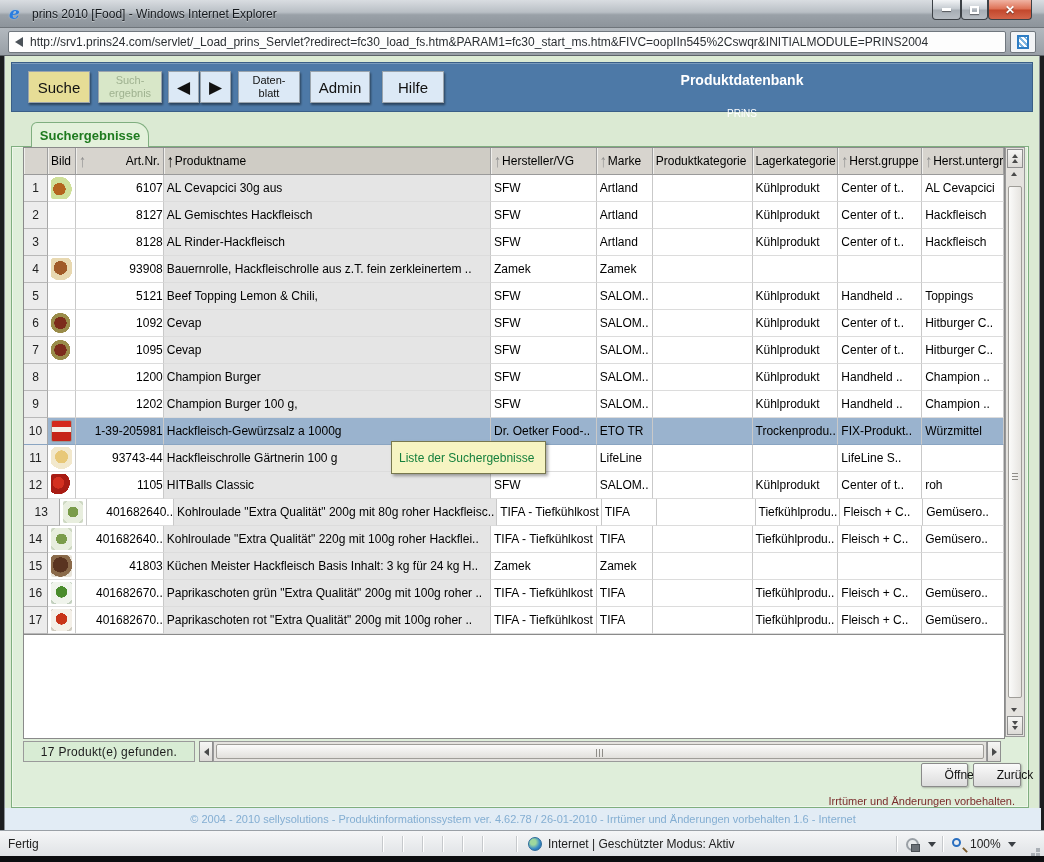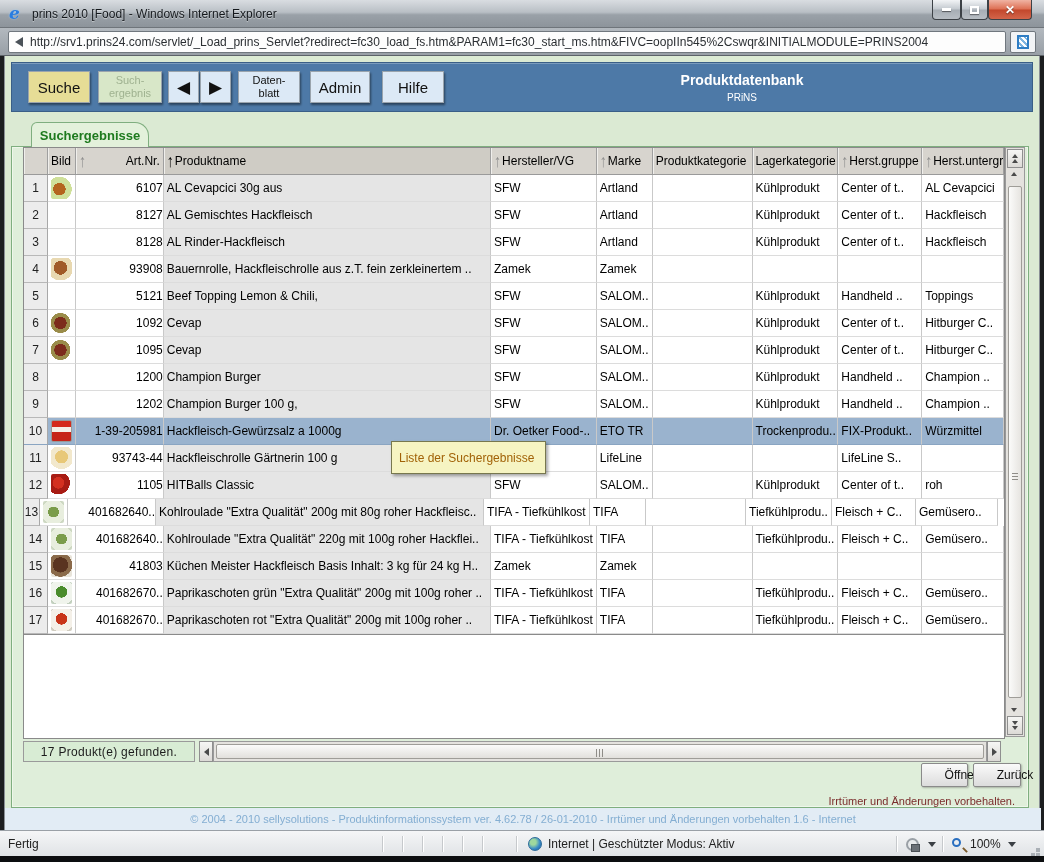--- a/index.html
+++ b/index.html
@@ -50,21 +50,21 @@
   .tbtn .two { font-size:11px; line-height:13px; }
   .btn-suche { left:16px; width:62px; background:#e6dd96; }
   .btn-ergebnis { left:86px; width:64px; background:#d8e7c8; color:#9fb290; }
   .btn-prev { left:156px; width:31px; background:#dce9f6; font-size:17px; }
   .btn-next { left:188px; width:31px; background:#dce9f6; font-size:17px; }
   .btn-blatt { left:226px; width:62px; background:#dce9f6; }
   .btn-admin { left:298px; width:60px; background:#dce9f6; }
   .btn-hilfe { left:370px; width:62px; background:#dce9f6; }
   .band-title { position:absolute; left:560px; top:9px; width:340px; text-align:center; color:#fff; }
   .band-title .t1 { font-size:14px; font-weight:bold; }
-  .band-title .t2 { font-size:10px; margin-top:4px; }
+  .band-title .t2 { font-size:10px; margin-top:20px; }
 
   
   #tab { position:absolute; left:26px; top:66px; width:118px; height:25px; background:#e3f1db;
     border:1px solid #7fae7f; border-bottom:none; border-radius:6px 14px 0 0;
     display:flex; align-items:center; justify-content:center;
     font-size:13px; font-weight:bold; color:#1e7a1e; z-index:2; }
   #panel { position:absolute; left:6px; top:90px; width:1018px; height:662px; background:#dfeeda;
     border:1px solid #7fae7f; box-shadow:inset 0 0 0 1px #eef7ea; }
 
   
@@ -142,21 +142,21 @@
   #btn-open { left:916px; width:47px; }
   #btn-back { left:968px; width:48px; }
   #disclaimer { position:absolute; right:24px; top:739px; font-size:11px; color:#7b2c2c; }
   #footer-strip { position:absolute; left:0; top:752px; width:1036px; height:22px; background:#e2ecf5;
     display:flex; align-items:center; justify-content:center; }
   #footer-text { font-size:11px; color:#84aed2; white-space:nowrap; }
 
   
   #tooltip { position:absolute; left:386px; top:385px; width:155px; height:33px; background:#f6f4c2;
     border:1px solid #77774e; box-shadow:2px 2px 3px rgba(0,0,0,.35); display:flex; align-items:center;
-    padding-left:7px; font-size:12px; color:#a16207; z-index:5; }
+    padding-left:7px; font-size:12px; color:#15803d; z-index:5; }
 
   
   #statusbar { position:absolute; top:830px; left:0; width:1044px; height:26px;
     background:linear-gradient(180deg,#f5f6f7,#e0e3e6); border-top:1px solid #9aa0a6;
     font-size:12px; color:#222;padding-left:37px; }
   #sb-left { position:absolute; left:8px; top:6px; }
   .sb-sep { position:absolute; top:5px; width:1px; height:16px; background:#c6c9cc; box-shadow:1px 0 0 #fff; }
   #sb-zone { position:absolute; left:548px; top:6px; }
   .globe { position:absolute; left:528px; top:6px; width:14px; height:14px; border-radius:50%;
     background:radial-gradient(circle at 35% 35%, #9ed89e 0 25%, #3a8cc8 60%, #1a5a9a); border:1px solid #2a6a9a; }
@@ -436,21 +436,21 @@
             <div class="cell right" style="width: 88px;">1105</div>
             <div class="cell namecell" style="width: 328px;">HITBalls Classic</div>
             <div class="cell" style="width: 106px;">SFW</div>
             <div class="cell" style="width: 56px;">SALOM..</div>
             <div class="cell" style="width: 100px;"></div>
             <div class="cell" style="width: 86px;">Kühlprodukt</div>
             <div class="cell" style="width: 84px;">Center of t..</div>
             <div class="cell" style="width: 82px;">roh</div>
           </div>
           <div class="row">
-            <div class="cell nr" style="width: 16px;">13</div>
+            <div class="cell nr" style="width: 36px;">13</div>
             <div class="cell bild" style="width: 28px;">
               <span class="thumb th-kohlroulade"></span>
             </div>
             <div class="cell right" style="width: 88px;">401682640..</div>
             <div class="cell namecell" style="width: 328px;">Kohlroulade "Extra Qualität" 200g mit 80g roher Hackfleisc..</div>
             <div class="cell" style="width: 106px;">TIFA - Tiefkühlkost</div>
             <div class="cell" style="width: 56px;">TIFA</div>
             <div class="cell" style="width: 100px;"></div>
             <div class="cell" style="width: 86px;">Tiefkühlprodu..</div>
             <div class="cell" style="width: 84px;">Fleisch + C..</div>

